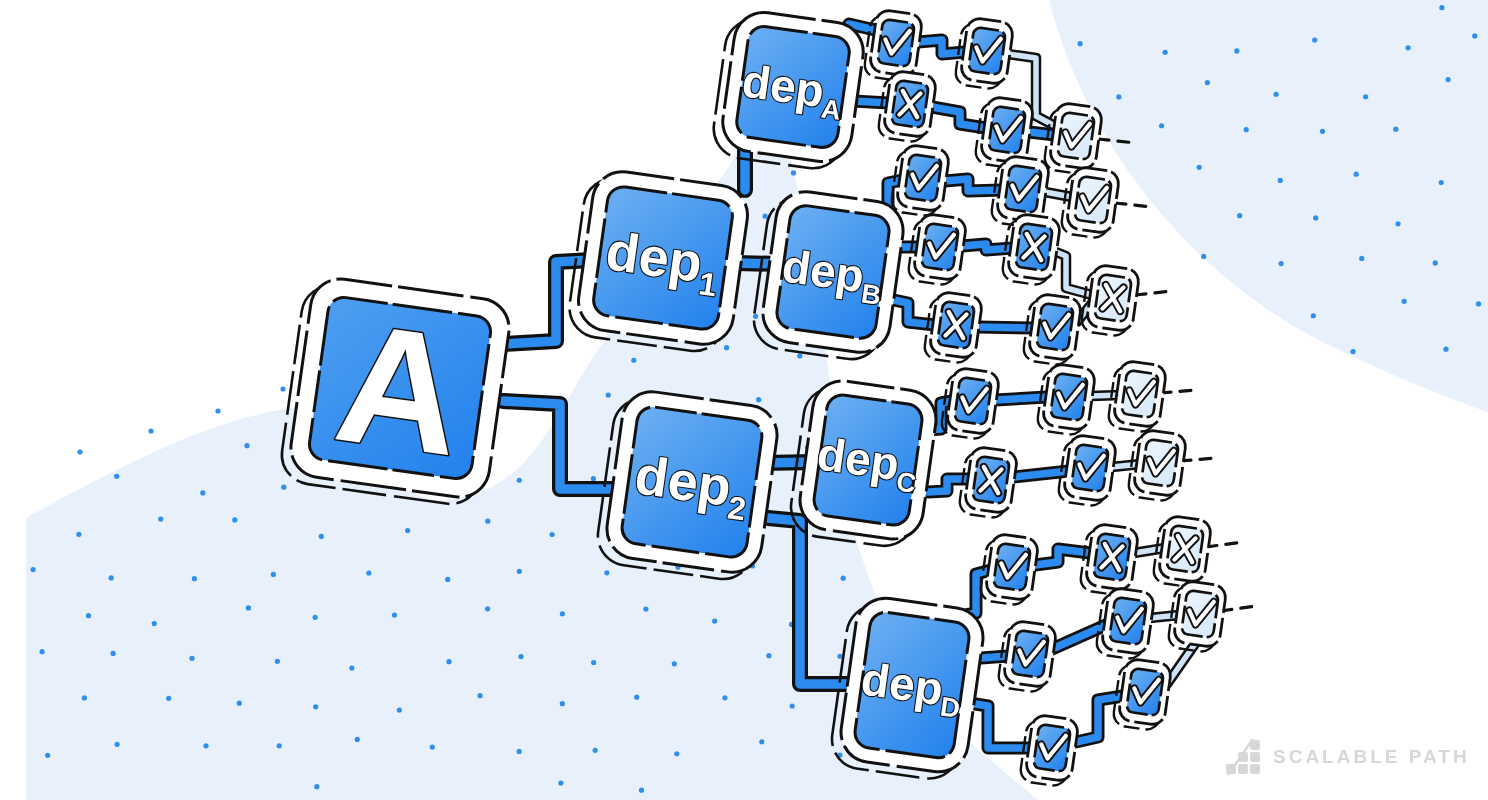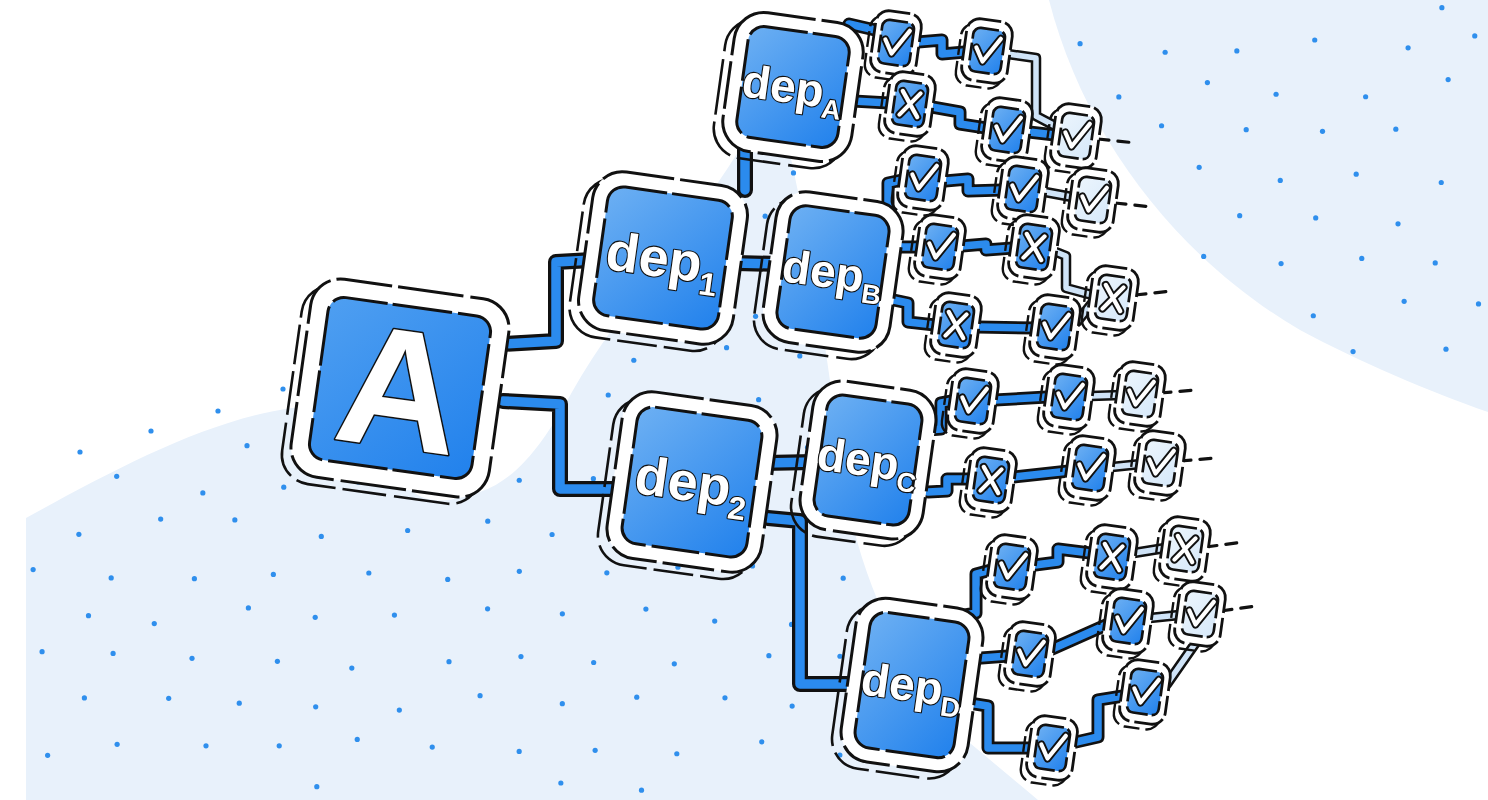--- a/index.html
+++ b/index.html
@@ -478,13 +478,27 @@
           <text x="0" y="16.099999999999998" text-anchor="middle" font-family="&quot;Liberation Sans&quot;, sans-serif" font-weight="700" font-size="46" fill="#ffffff" stroke="#111111" stroke-width="2.2" paint-order="stroke" stroke-linejoin="round"><tspan>dep</tspan><tspan font-size="27" dy="10.12">C</tspan></text>
         </g>
         <g transform="translate(912,685) rotate(8)">
           <rect x="-72" y="-74.5" width="128" height="165" rx="30" fill="none" stroke="#111111" stroke-width="2.6" stroke-dasharray="40 7 56 8 44 7"></rect>
           <rect x="-64" y="-82.5" width="128" height="165" rx="30" fill="#ffffff" stroke="#111111" stroke-width="3" stroke-dasharray="48 6 66 7 52 6"></rect>
           <rect x="-50" y="-68.5" width="100" height="137" rx="16" fill="url(#gBox)" stroke="#111111" stroke-width="3" stroke-dasharray="42 5 60 6 48 6"></rect>
           <text x="0" y="16.099999999999998" text-anchor="middle" font-family="&quot;Liberation Sans&quot;, sans-serif" font-weight="700" font-size="46" fill="#ffffff" stroke="#111111" stroke-width="2.2" paint-order="stroke" stroke-linejoin="round"><tspan>dep</tspan><tspan font-size="27" dy="10.12">D</tspan></text>
         </g>
       </g>
     </svg>
+  <div class="logo">
+    <svg width="38" height="40" viewBox="0 0 38 40">
+      <line x1="2" y1="38" x2="27" y2="2" stroke="#d7d7d7" stroke-width="2.4"></line>
+      <g fill="#d7d7d7">
+        <rect x="24" y="3" width="10" height="10" rx="2"></rect>
+        <rect x="12" y="15" width="10" height="10" rx="2"></rect>
+        <rect x="24" y="15" width="10" height="10" rx="2"></rect>
+        <rect x="0" y="27" width="10" height="10" rx="2"></rect>
+        <rect x="12" y="27" width="10" height="10" rx="2"></rect>
+        <rect x="24" y="27" width="10" height="10" rx="2"></rect>
+      </g>
+    </svg>
+    <span class="logo-text">SCALABLE PATH</span>
+  </div>
 </div>
 
 </body></html>

